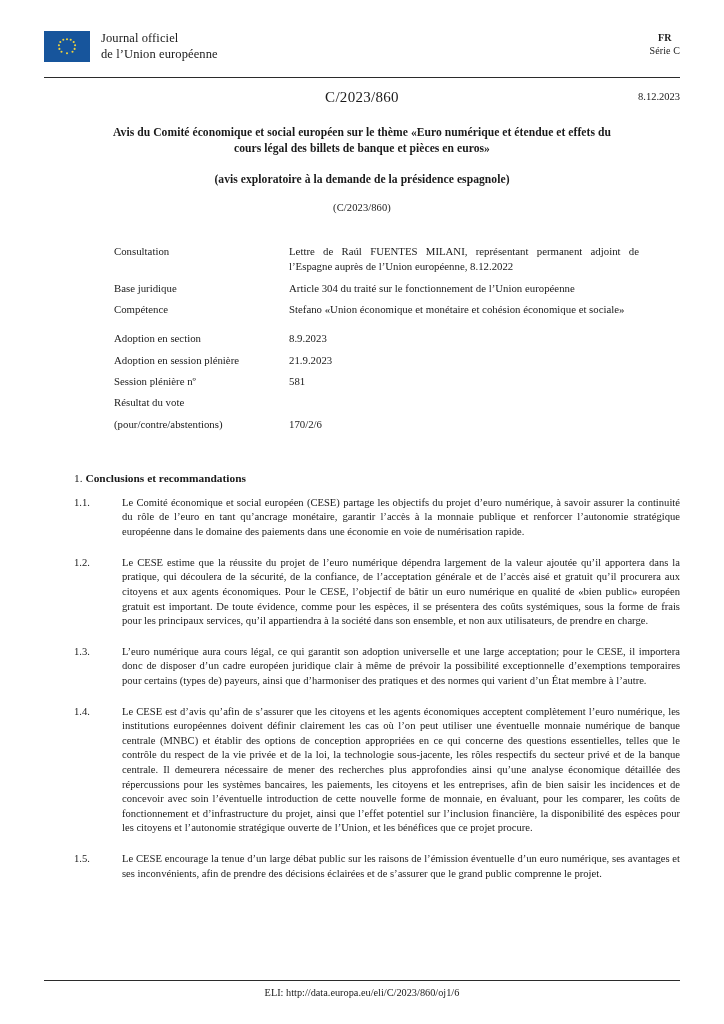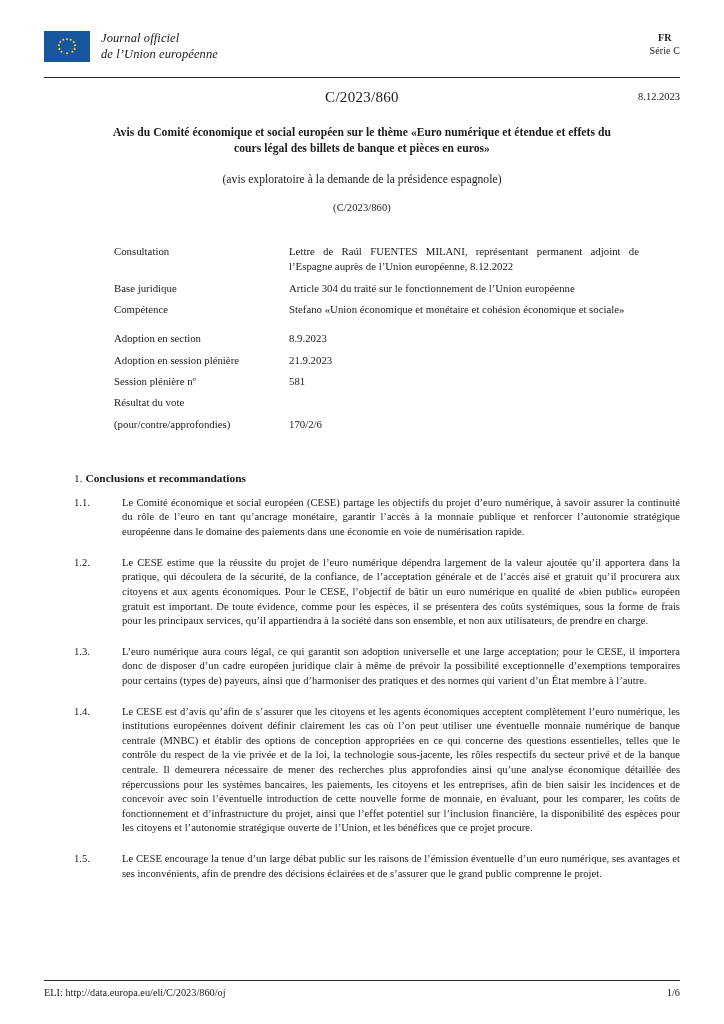--- a/index.html
+++ b/index.html
@@ -45,21 +45,20 @@
     position: relative;
     flex: 0 0 auto;
     display: block;
   }
   .eu-flag svg { display:block; width:46px; height:31px; }
   .journal-lines {
     font-size: 12.5px;
     line-height: 1.28;
     color: #1a1a1a;
     letter-spacing: .1px;
-    font-style: italic;
   }
   .masthead-right {
     text-align: center;
     font-size: 10px;
     line-height: 1.3;
     padding-top: 1px;
   }
   .masthead-right .fr { font-weight: 700; letter-spacing:.2px; }
   .masthead-right .serie { letter-spacing:.1px; }
 
@@ -96,21 +95,21 @@
   .title-main {
     font-size: 11.6px;
     font-weight: 700;
     line-height: 1.42;
     margin: 0 auto;
     max-width: 520px;
     letter-spacing: .05px;
   }
   .title-sub {
     font-size: 11.6px;
-    font-weight: 400;
+    font-weight: 700;
     margin-top: 15px;
     letter-spacing: .05px;
   }
   .title-ref {
     font-size: 10.5px;
     margin-top: 16px;
     letter-spacing: .1px;
   }
 
   
@@ -177,21 +176,21 @@
   
   .footer {
     position: absolute;
     left: 44px;
     right: 44px;
     bottom: 26px;
   }
   .footer .rule { margin: 0 0 6px 0; }
   .footer-inner {
     display: flex;
-    justify-content: space-between;
+    justify-content: center;
     align-items: baseline;
     font-size: 10.3px;
   }
 </style>
 </head>
 <body>
 
 <div class="page">
 
   <div class="masthead">
@@ -263,21 +262,21 @@
     </div>
     <div class="meta-row">
       <div class="meta-label">Session plénière nº</div>
       <div class="meta-value plain">581</div>
     </div>
     <div class="meta-row">
       <div class="meta-label">Résultat du vote</div>
       <div class="meta-value plain"></div>
     </div>
     <div class="meta-row">
-      <div class="meta-label">(pour/contre/approfondies)</div>
+      <div class="meta-label">(pour/contre/abstentions)</div>
       <div class="meta-value plain">170/2/6</div>
     </div>
   </div>
 
   <div class="body">
     <h2 class="section-heading">
       <span class="num">1.</span>
       <span>Conclusions et recommandations</span>
     </h2>
 

